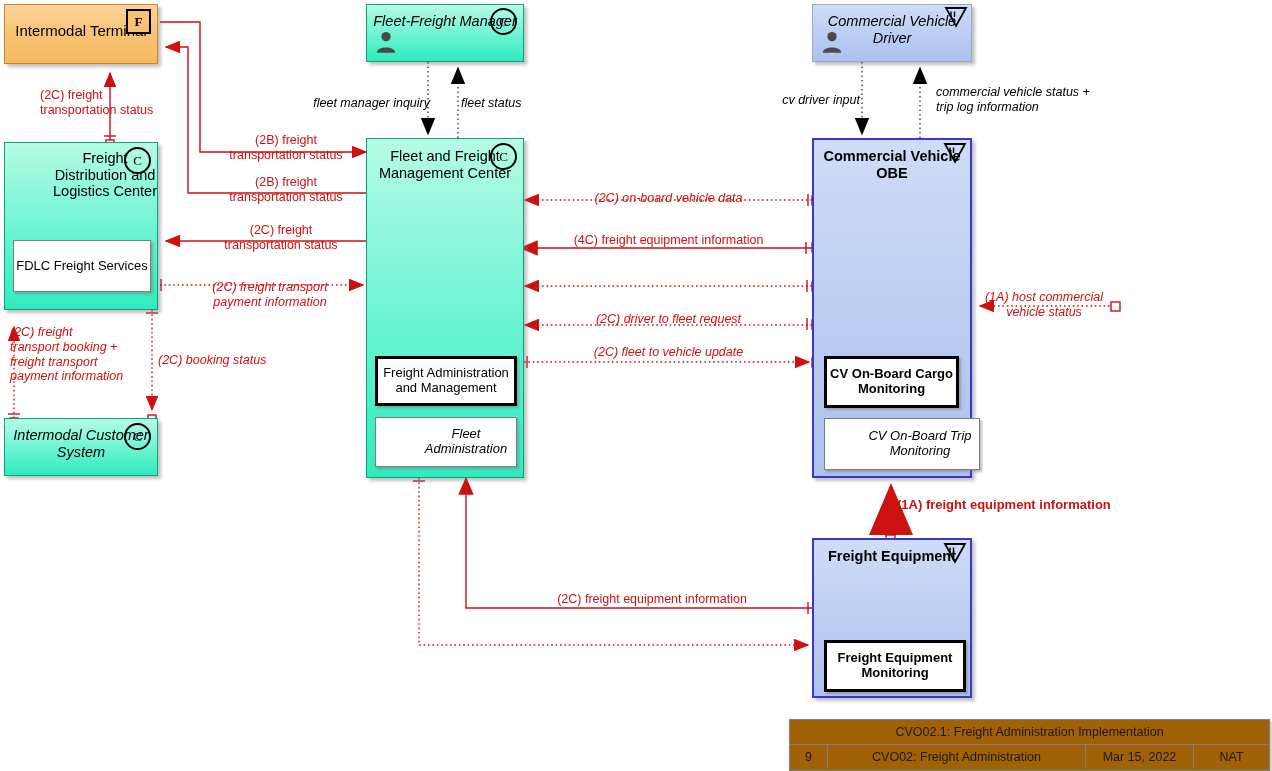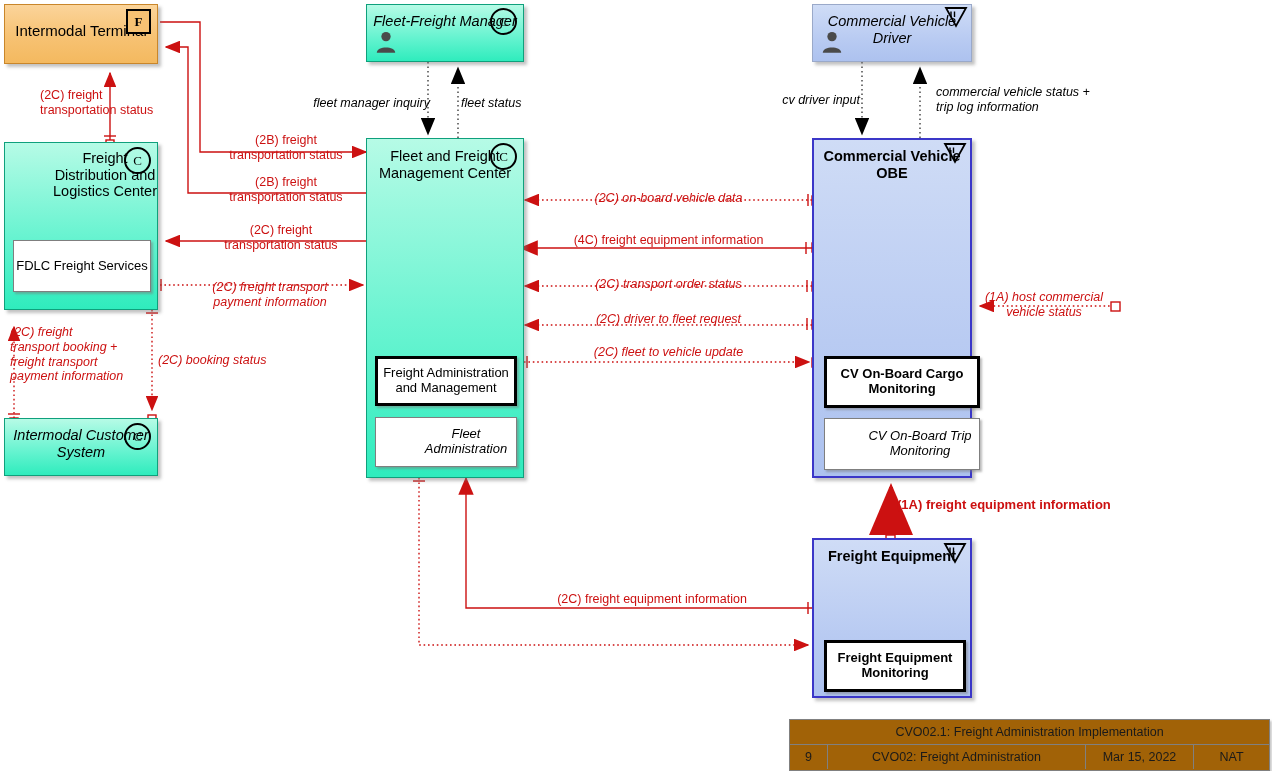--- a/index.html
+++ b/index.html
@@ -237,21 +237,21 @@
     </svg>
   </div>
 
   <div class="box phys-blue hl" style="left:812px;top:138px;width:160px;height:340px;">
     <div class="boxlabel" style="top:8px;font-size:14.5px;font-weight:bold;">Commercial Vehicle
 OBE</div>
     <svg class="badge-v" style="right:2px;top:2px;" viewBox="0 0 26 22">
       <path d="M3,2 L23,2 L13,20 Z" fill="none" stroke="#000" stroke-width="1.8"></path>
       <path d="M8,5.5 L8,11 M11.5,5.5 L11.5,11" stroke="#000" stroke-width="1.4"></path>
     </svg>
-    <div class="func bold-border" style="left:10px;top:216px;width:156px;height:52px;font-size:13px;">CV On-Board Cargo
+    <div class="func bold-border" style="left:10px;top:216px;width:135px;height:52px;font-size:13px;">CV On-Board Cargo
 Monitoring</div>
     <div class="func thin" style="left:10px;top:278px;width:156px;height:52px;font-size:13px;font-style:italic;padding-left:36px;">CV On-Board Trip
 Monitoring</div>
   </div>
 
 
   <div class="box phys-blue hl" style="left:812px;top:538px;width:160px;height:160px;">
     <div class="boxlabel" style="top:8px;font-size:14.5px;font-weight:bold;">Freight Equipment</div>
     <svg class="badge-v" style="right:2px;top:2px;" viewBox="0 0 26 22">
       <path d="M3,2 L23,2 L13,20 Z" fill="none" stroke="#000" stroke-width="1.8"></path>
@@ -279,21 +279,20 @@
 
   <div class="blab" style="left:285px;top:96px;width:145px;text-align:right;">fleet manager inquiry</div>
   <div class="blab" style="left:461px;top:96px;width:110px;">fleet status</div>
 
   <div class="blab" style="left:715px;top:93px;width:145px;text-align:right;">cv driver input</div>
   <div class="blab" style="left:936px;top:85px;width:210px;">commercial vehicle status +
 trip log information</div>
 
   <div class="flab it" style="left:525px;top:191px;width:287px;text-align:center;">(2C) on-board vehicle data</div>
   <div class="flab" style="left:525px;top:233px;width:287px;text-align:center;">(4C) freight equipment information</div>
-  <div class="flab it" style="left:525px;top:277px;width:287px;text-align:center;">(2C) transport order status</div>
   <div class="flab it" style="left:525px;top:312px;width:287px;text-align:center;">(2C) driver to fleet request</div>
   <div class="flab it" style="left:525px;top:345px;width:287px;text-align:center;">(2C) fleet to vehicle update</div>
 
   <div class="flab it" style="left:974px;top:290px;width:140px;text-align:center;">(1A) host commercial
 vehicle status</div>
   <div class="flab bold" style="left:897px;top:497px;width:280px;">(1A) freight equipment information</div>
   <div class="flab" style="left:490px;top:592px;width:324px;text-align:center;">(2C) freight equipment information</div>
 
   <div id="titleblock" style="left:789px;top:719px;width:479px;height:50px;">
     <div class="trow top">

